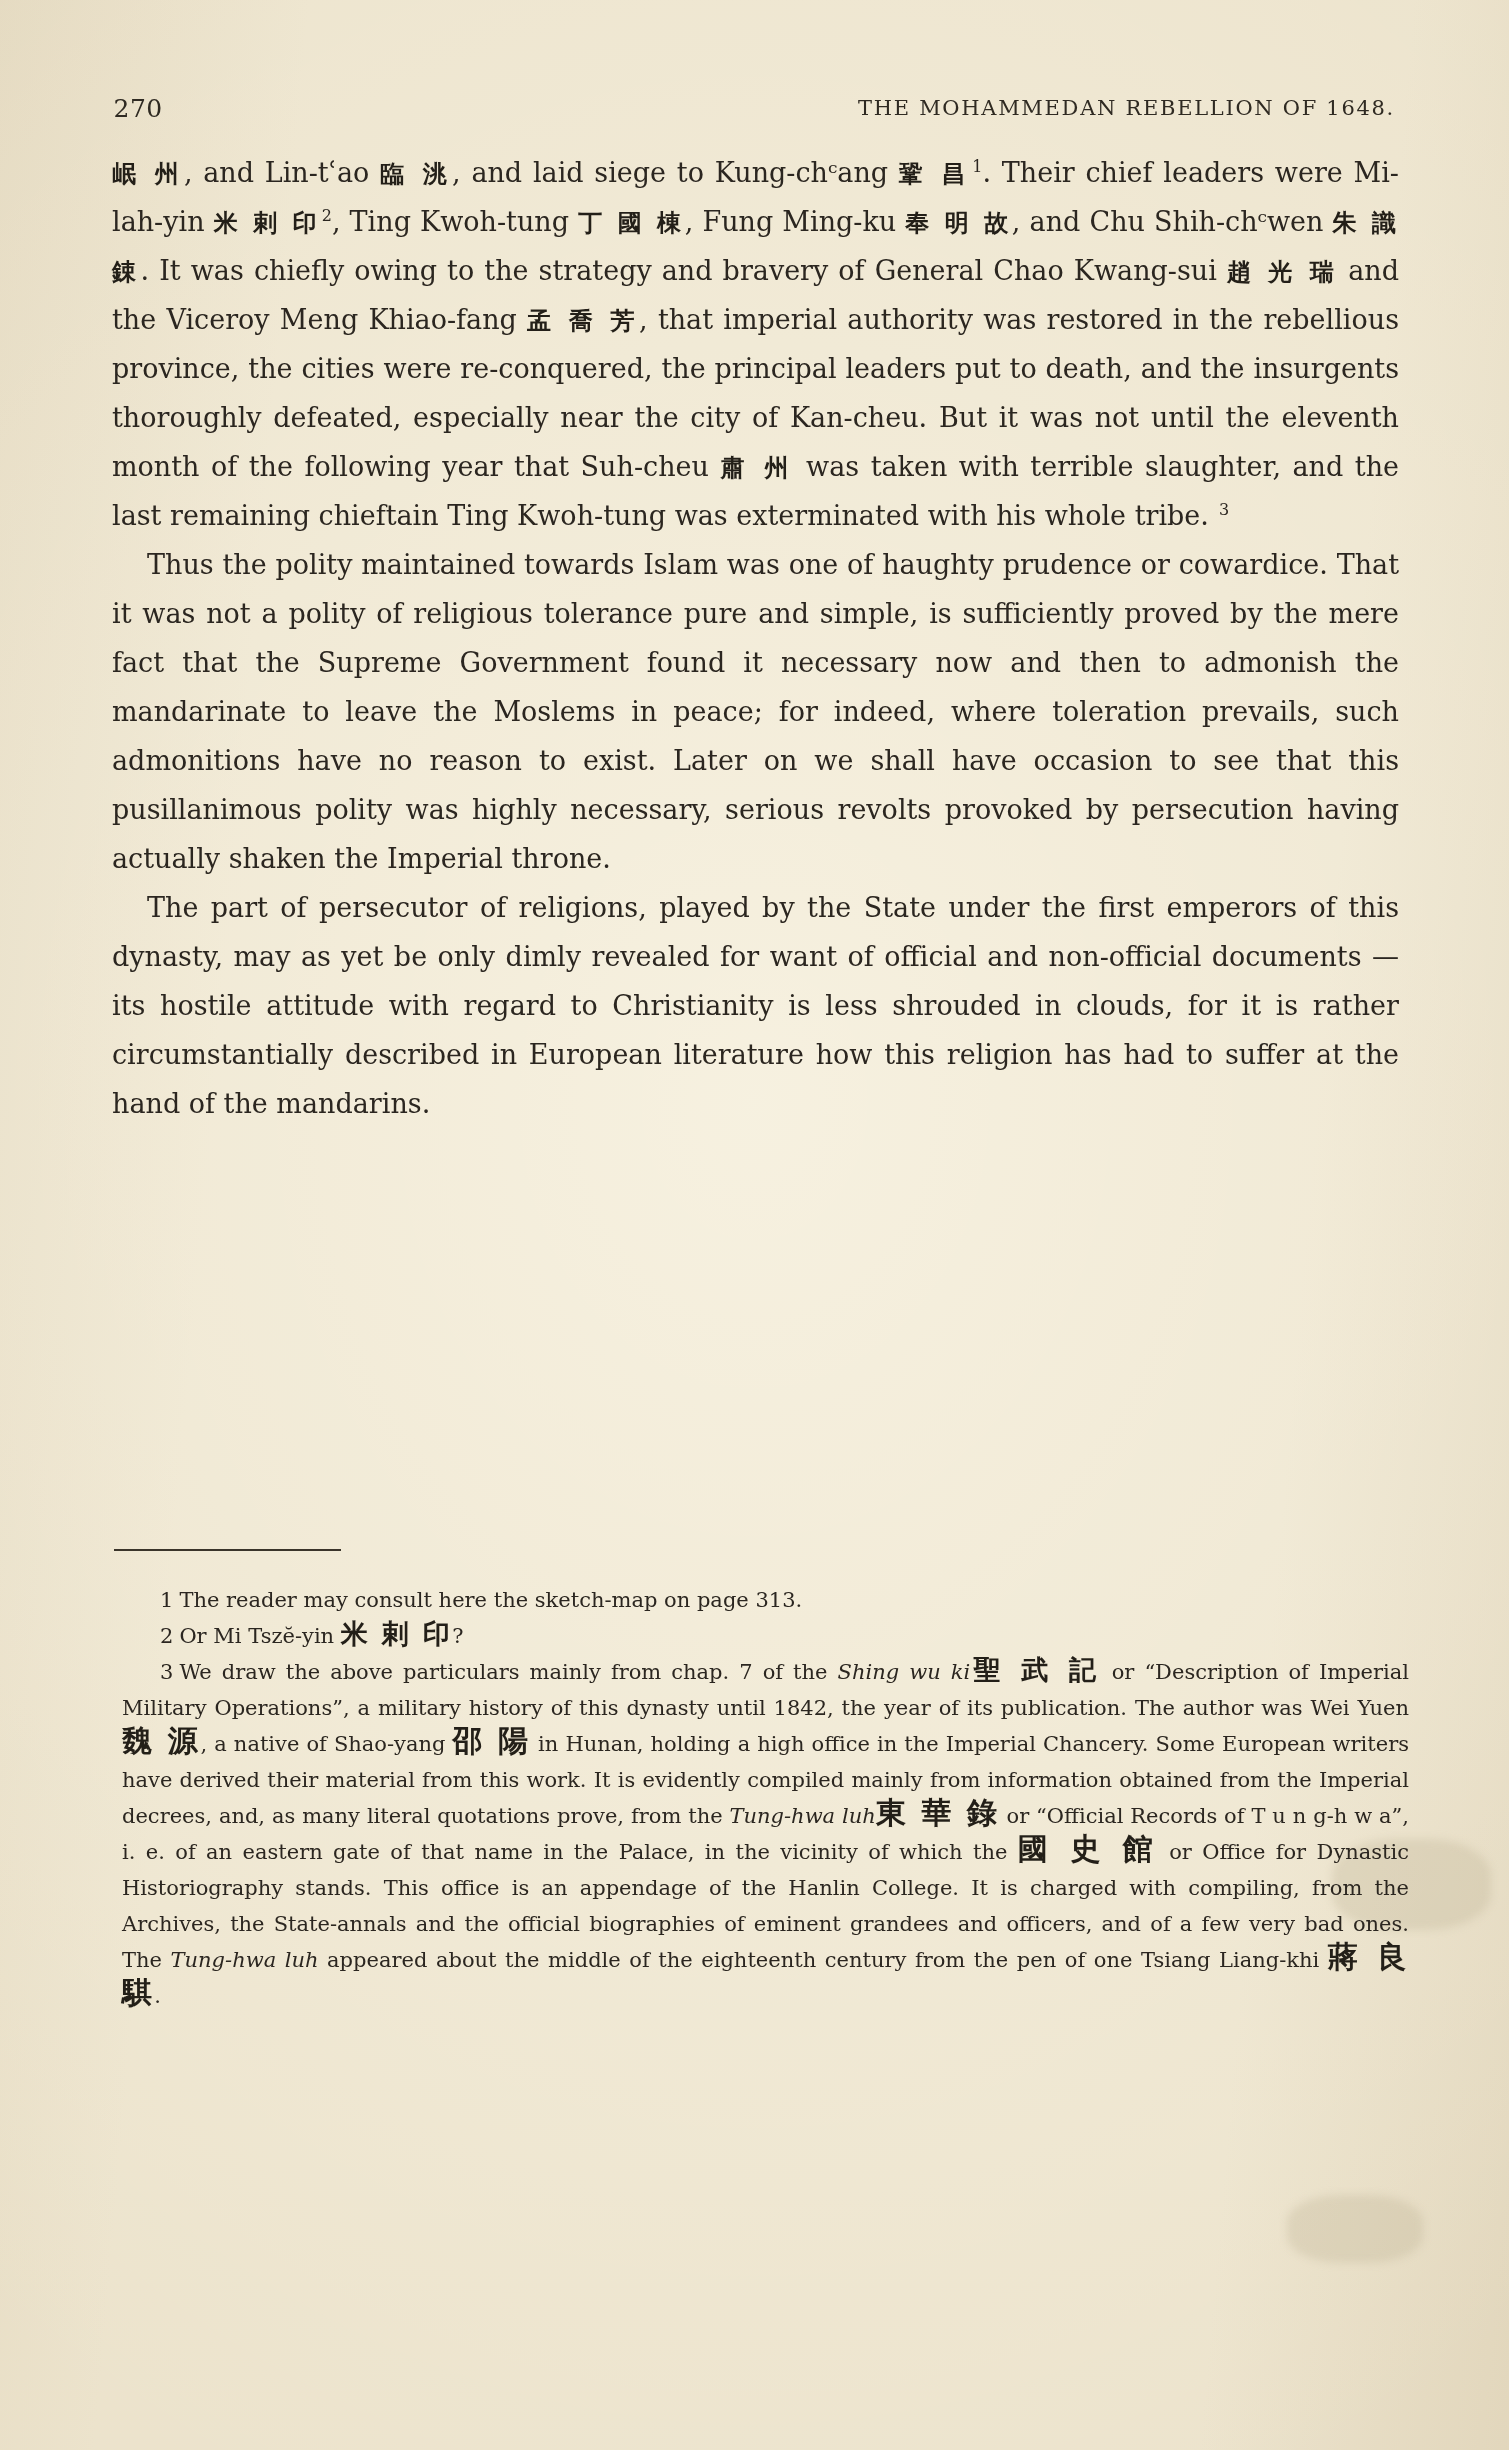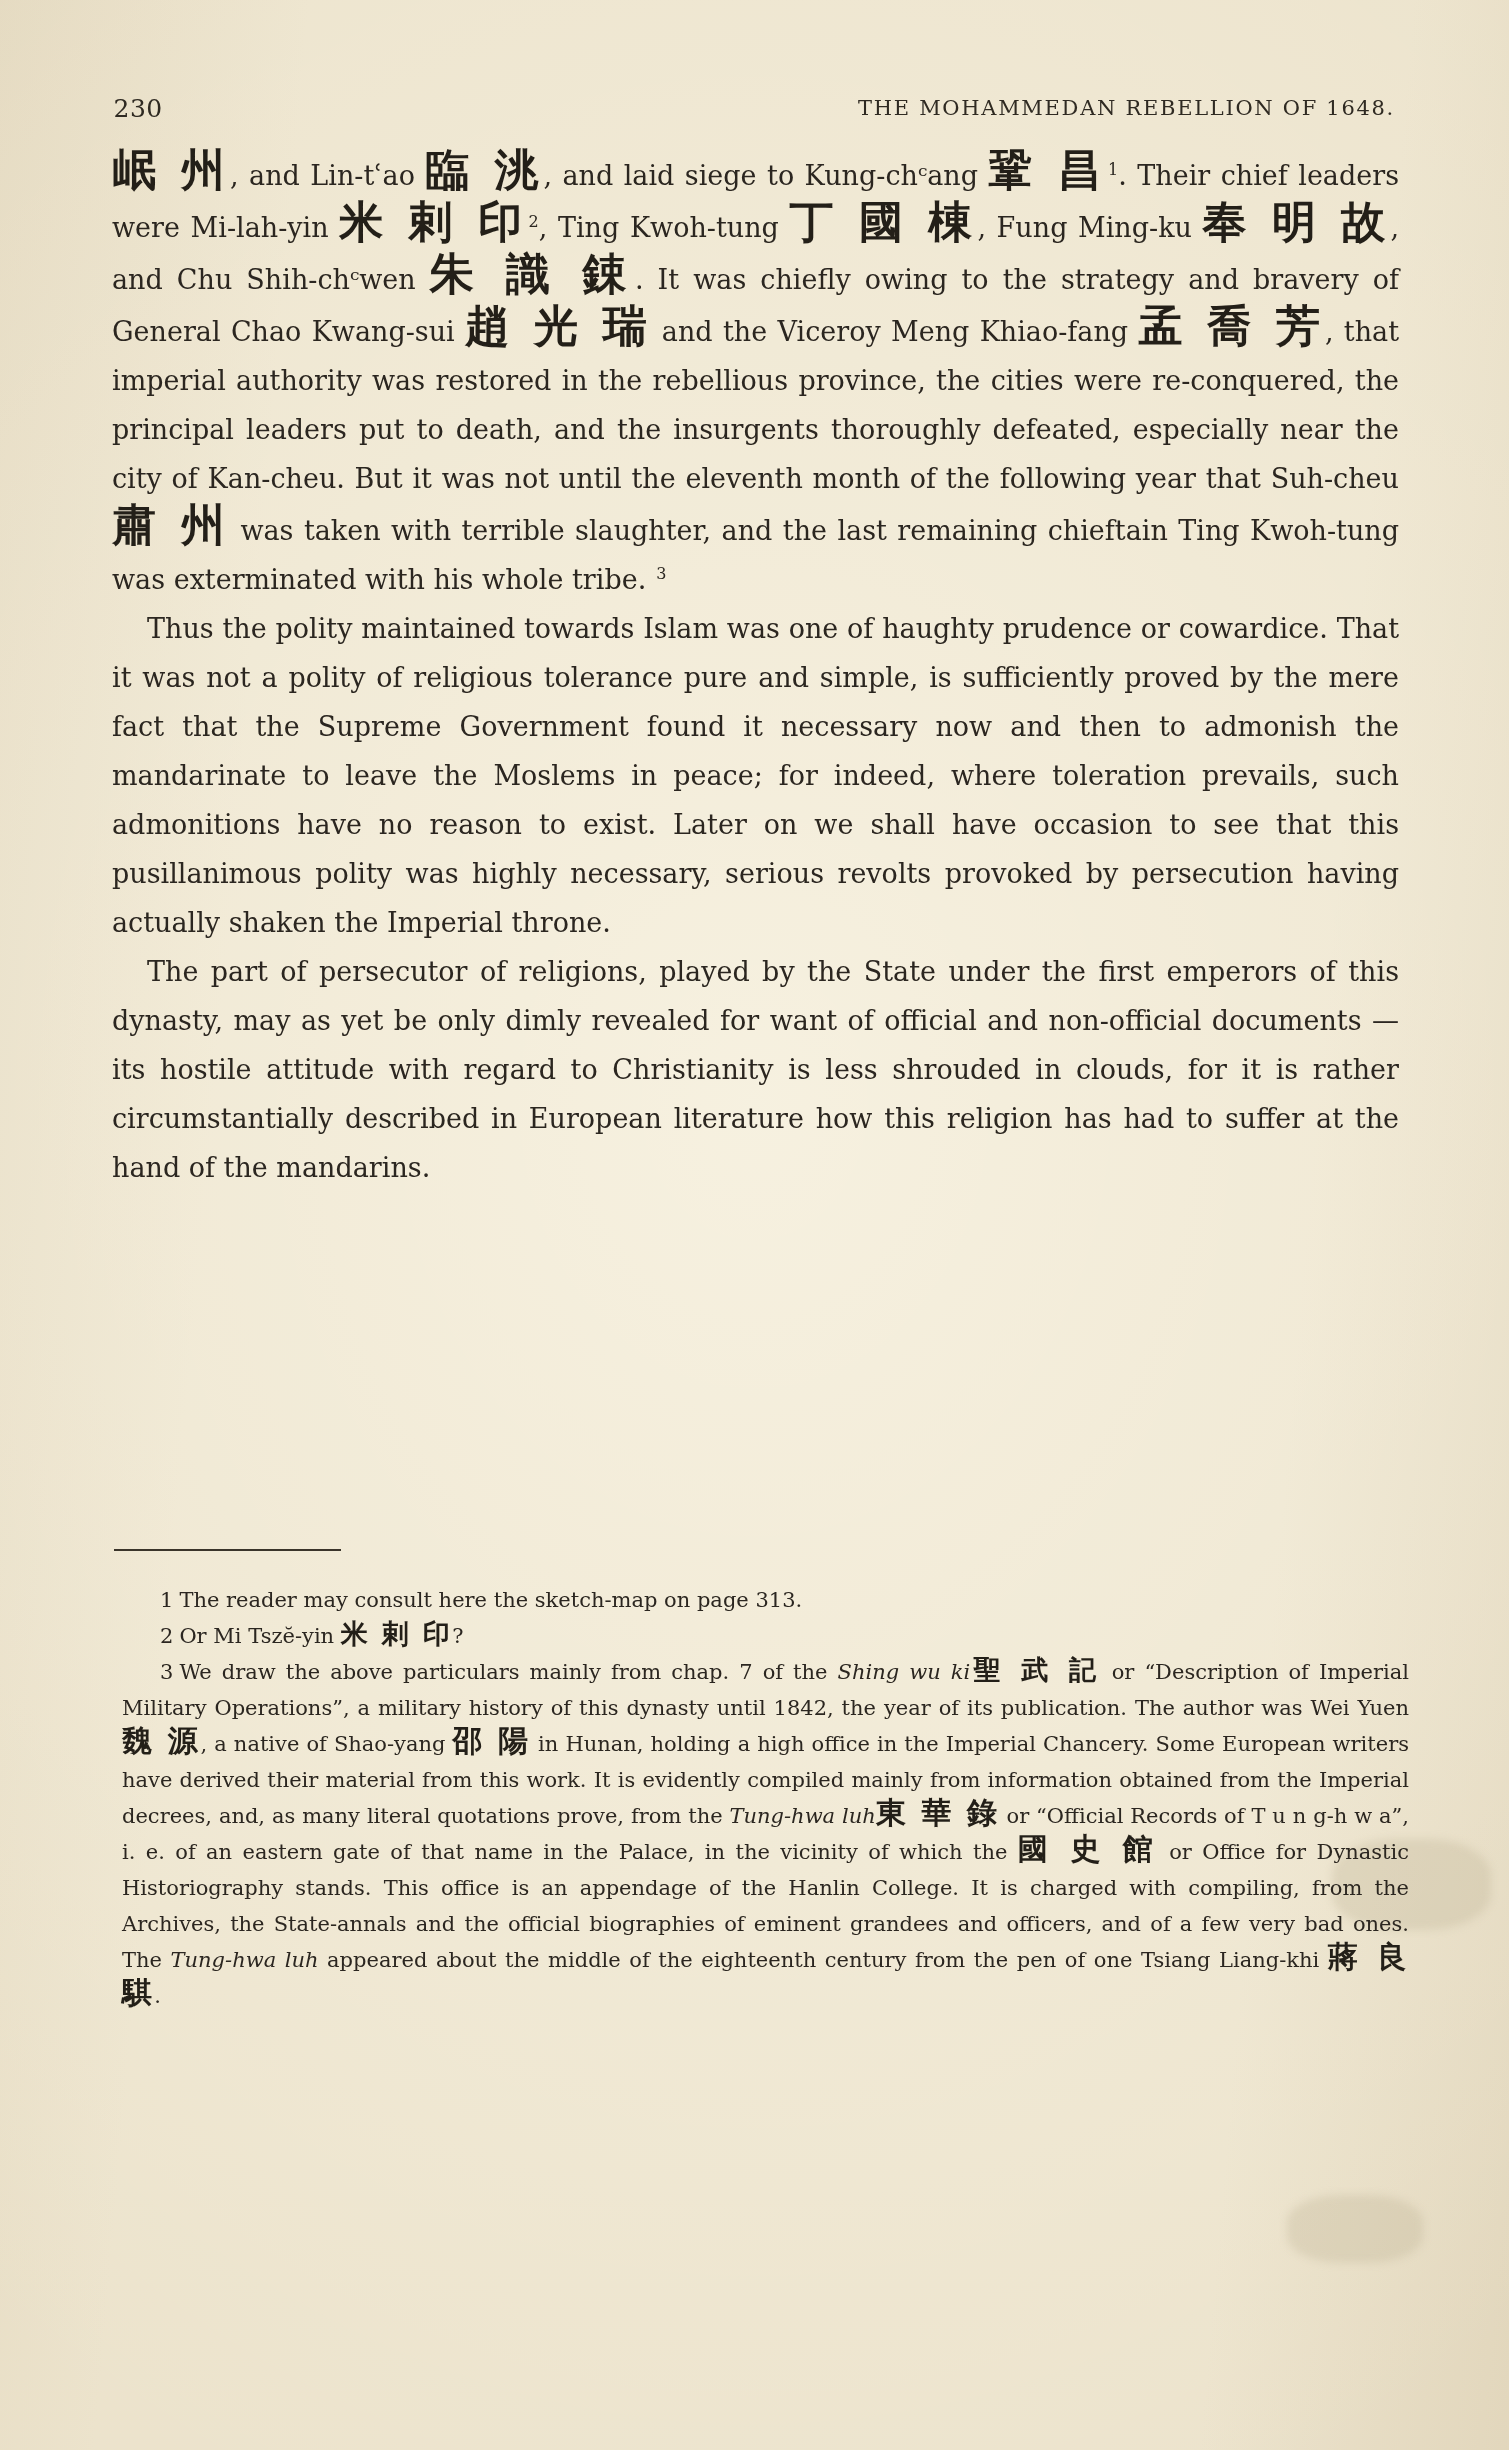--- a/index.html
+++ b/index.html
@@ -68,21 +68,21 @@
     color: #2b2620;
   }
   .body-text p {
     margin: 0;
   }
   .body-text p + p {
     text-indent: 35px;
   }
   .cjk {
     font-family: "DejaVu Sans", sans-serif;
-    font-size: 44px;
+    font-size: 24px;
     font-weight: 700;
     letter-spacing: 3px;
     line-height: 1;
     color: #231f18;
   }
   sup.fn {
     font-size: 16px;
     vertical-align: super;
     line-height: 0;
     padding-left: 1.5px;
@@ -125,21 +125,21 @@
 </head>
 <body>
 
 <div class="paper"></div>
 <div class="smudge" style="left:1332px; top:1839px; width:159px; height:91px;"></div>
 <div class="smudge" style="left:1287px; top:2195px; width:136px; height:68px;"></div>
 
 <div class="page">
 
   <div class="header">
-    <div class="folio">230</div>
+    <div class="folio">270</div>
     <div class="running-head">THE MOHAMMEDAN REBELLION OF 1648.</div>
   </div>
 
   <div class="body-text">
 
     <p><span class="cjk">岷 州</span><span>, and Lin-tʿao </span><span class="cjk">臨 洮</span><span>, and laid siege to Kung-chᶜang </span><span class="cjk">鞏 昌</span><sup class="fn">1</sup><span>. Their chief leaders were Mi-lah-yin </span><span class="cjk">米 剌 印</span><sup class="fn">2</sup><span>, Ting Kwoh-tung </span><span class="cjk">丁 國 棟</span><span>, Fung Ming-ku </span><span class="cjk">奉 明 故</span><span>, and Chu Shih-chᶜwen </span><span class="cjk">朱 識 鋉</span><span>. It was chiefly owing to the strategy and bravery of General Chao Kwang-sui </span><span class="cjk">趙 光 瑞</span><span> and the Viceroy Meng Khiao-fang </span><span class="cjk">孟 喬 芳</span><span>, that imperial authority was restored in the rebellious province, the cities were re-conquered, the principal leaders put to death, and the insurgents thoroughly defeated, especially near the city of Kan-cheu. But it was not until the eleventh month of the following year that Suh-cheu </span><span class="cjk">肅 州</span><span> was taken with terrible slaughter, and the last remaining chieftain Ting Kwoh-tung was exterminated with his whole tribe. </span><sup class="fn">3</sup></p>
 
     <p>Thus the polity maintained towards Islam was one of haughty prudence or cowardice. That it was not a polity of religious tolerance pure and simple, is sufficiently proved by the mere fact that the Supreme Government found it necessary now and then to admonish the mandarinate to leave the Moslems in peace; for indeed, where toleration prevails, such admonitions have no reason to exist. Later on we shall have occasion to see that this pusillanimous polity was highly necessary, serious revolts provoked by persecution having actually shaken the Imperial throne.</p>
 
     <p>The part of persecutor of religions, played by the State under the first emperors of this dynasty, may as yet be only dimly revealed for want of official and non-official documents — its hostile attitude with regard to Christianity is less shrouded in clouds, for it is rather circumstantially described in European literature how this religion has had to suffer at the hand of the mandarins.</p>

